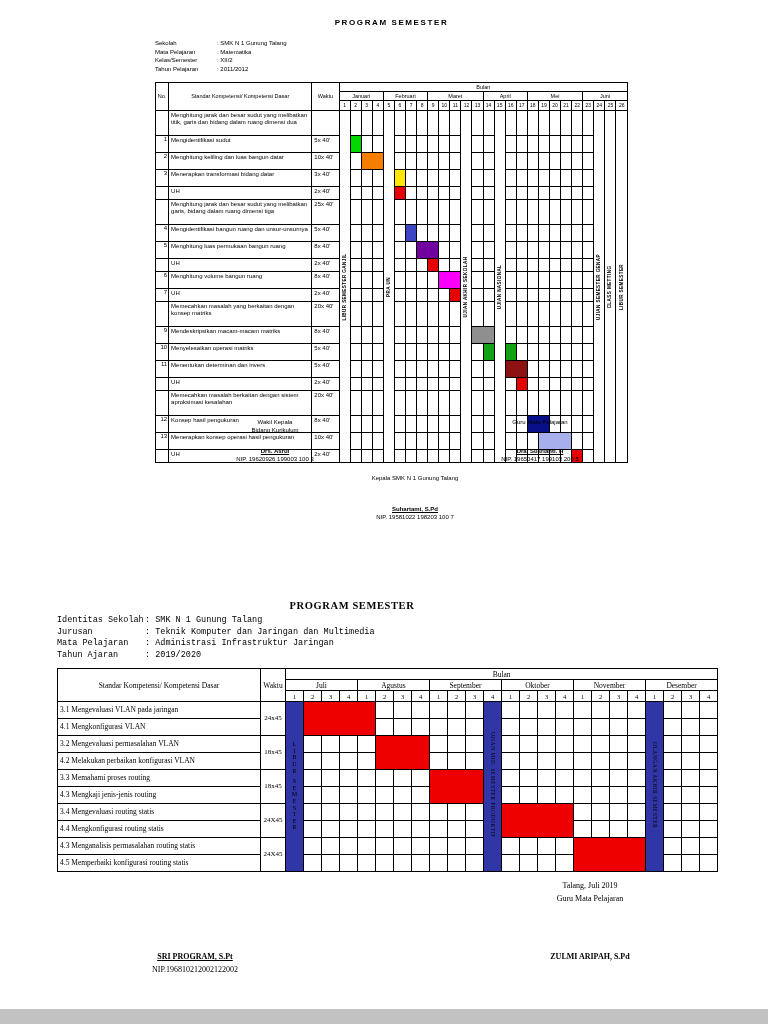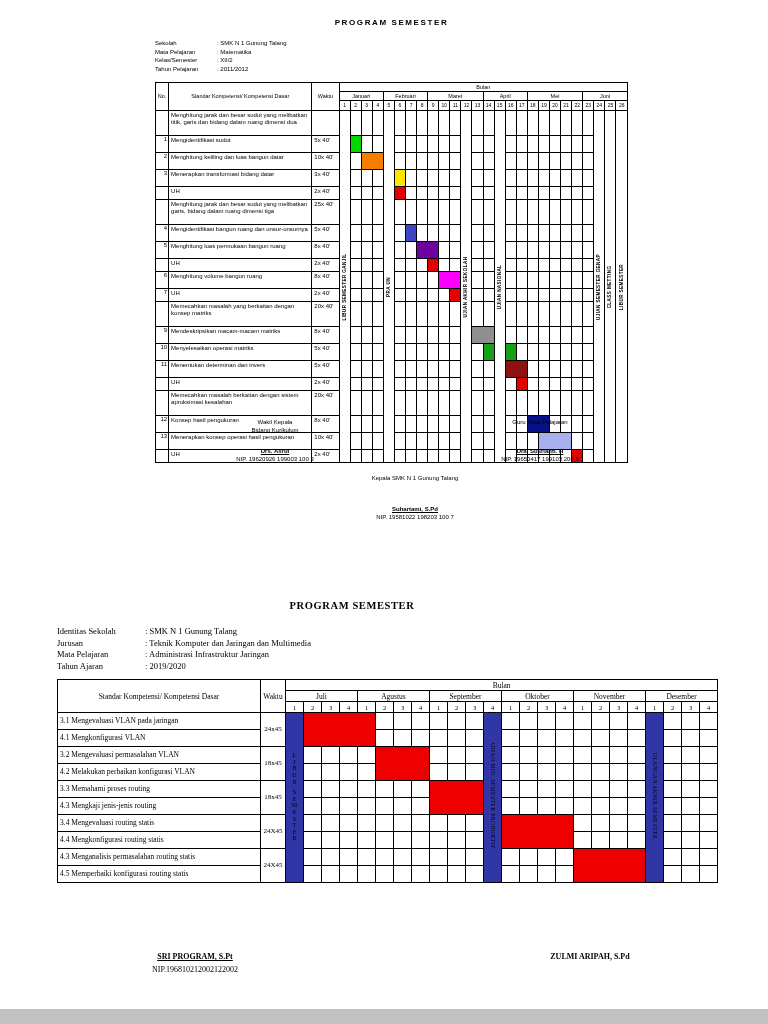--- a/index.html
+++ b/index.html
@@ -28,21 +28,21 @@
   .t1 .rot{position:absolute;left:50%;top:50%;transform:translate(-50%,-50%) rotate(-90deg);
            white-space:nowrap;font-weight:bold;font-size:4.6px;letter-spacing:0.4px;}
   .t1 td.fill{border:1px solid #000;}
 
   .d1-sig{position:absolute;text-align:center;font-size:6px;line-height:8px;}
   .d1-name{font-weight:bold;text-decoration:underline;}
 
   
   #doc2{position:absolute;left:57px;top:600px;width:658px;font-family:"Liberation Serif",serif;}
   .d2-title{width:590px;text-align:center;font-size:10.5px;font-weight:bold;letter-spacing:0.6px;}
-  .d2-info{margin-top:15px;font-size:8.5px;line-height:11.5px;}
+  .d2-info{margin-top:4px;font-size:8.5px;line-height:11.5px;font-family:Liberation Mono, monospace;}
   .d2-info .lbl{display:inline-block;width:88px;}
   table.t2{margin-top:7px;border-collapse:collapse;table-layout:fixed;width:660px;}
   .t2 th,.t2 td{border:1px solid #000;padding:0;font-weight:normal;}
   .t2{border:1.6px solid #000;}
   .t2 th{font-size:7.5px;height:10px;line-height:9px;text-align:center;}
   .t2 th.wk{font-size:6.5px;height:10px;}
   .t2 td{font-size:7.5px;line-height:8.5px;vertical-align:middle;}
   .t2 td.sk2{padding:1px 2px;}
   .t2 td.wk2{text-align:center;font-size:7px;}
   .t2 tr>td{height:14px;}
@@ -969,20 +969,24 @@
             <td class="e2"></td>
             <td class="e2"></td>
             <td class="e2"></td>
             <td class="e2"></td>
             <td class="e2"></td>
           </tr>
         </tbody>
       </table>
     </div>
 
+  <div class="d2-sig" style="left:433px;top:279px;width:200px;">
+    <div>Talang,  Juli 2019</div>
+    <div>Guru Mata Pelajaran</div>
+  </div>
   <div class="d2-sig" style="left:38px;top:350px;width:200px;">
     <div class="d2-name u">SRI PROGRAM, S.Pt</div>
     <div class="d2-nip">NIP.196810212002122002</div>
   </div>
   <div class="d2-sig" style="left:433px;top:350px;width:200px;">
     <div class="d2-name">ZULMI ARIPAH, S.Pd</div>
   </div>
 </div>
 
 <div id="footer-strip"></div>

